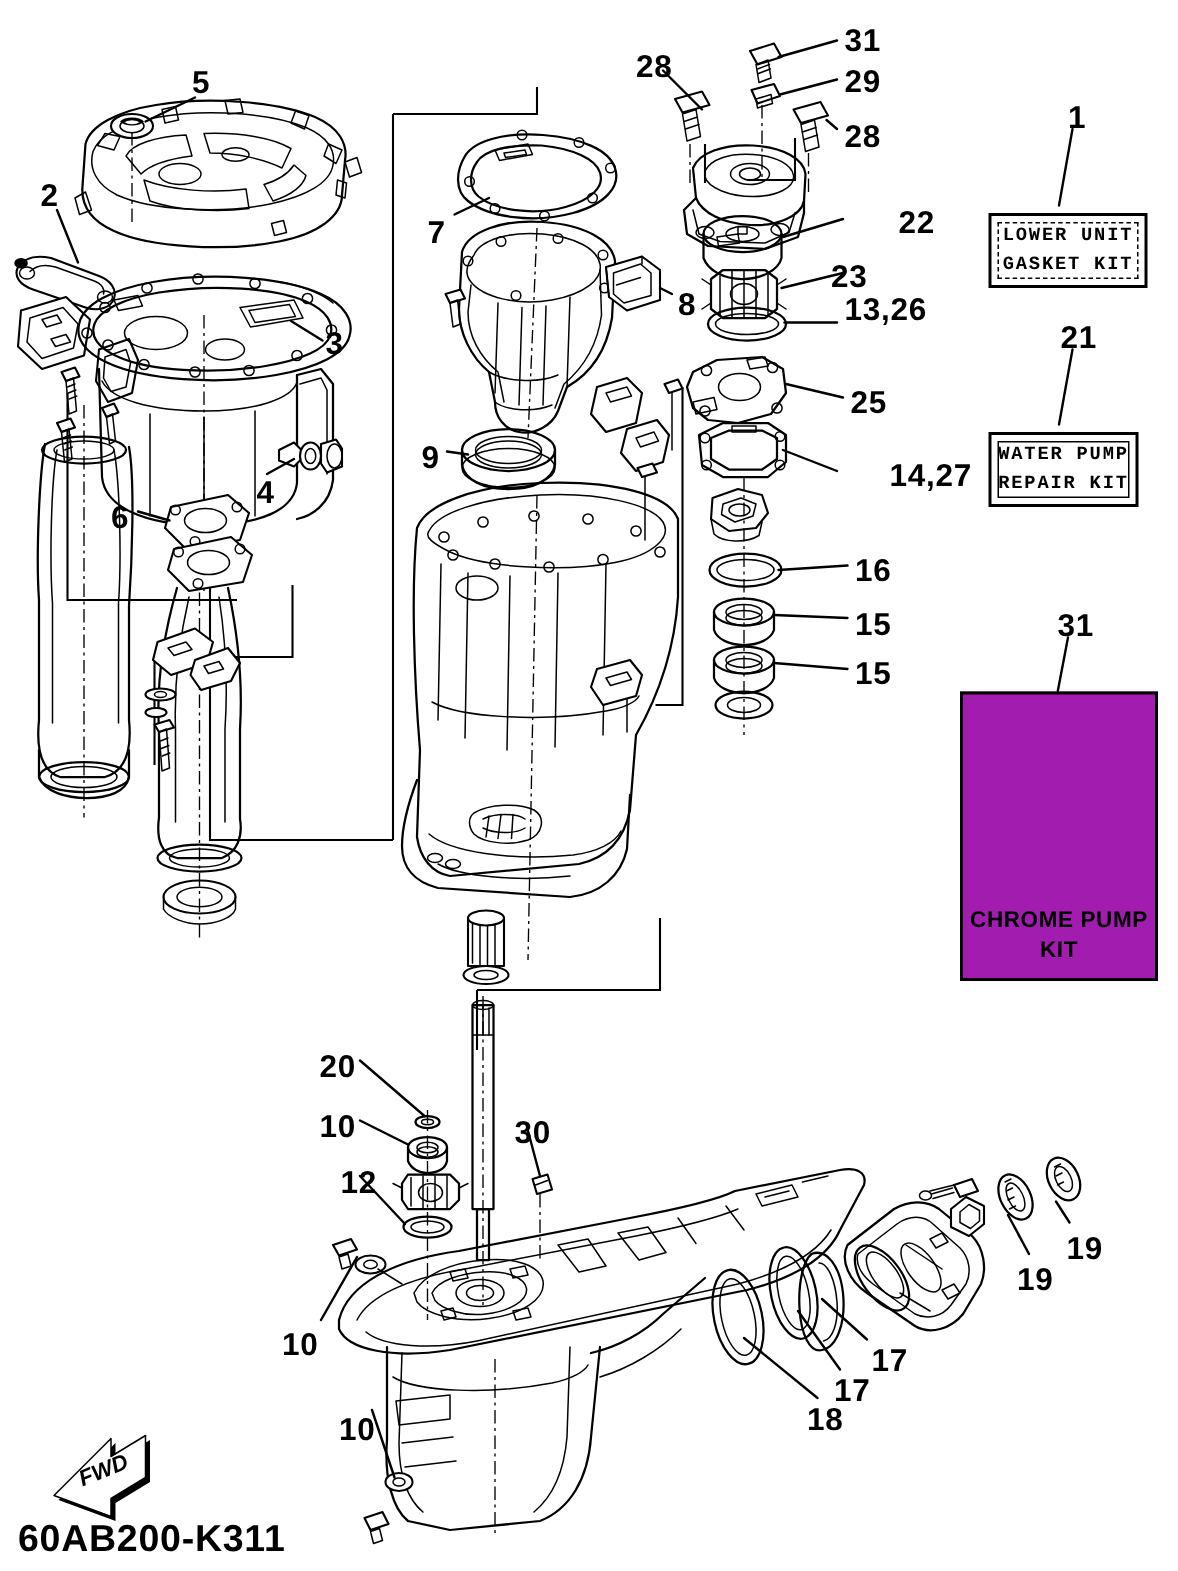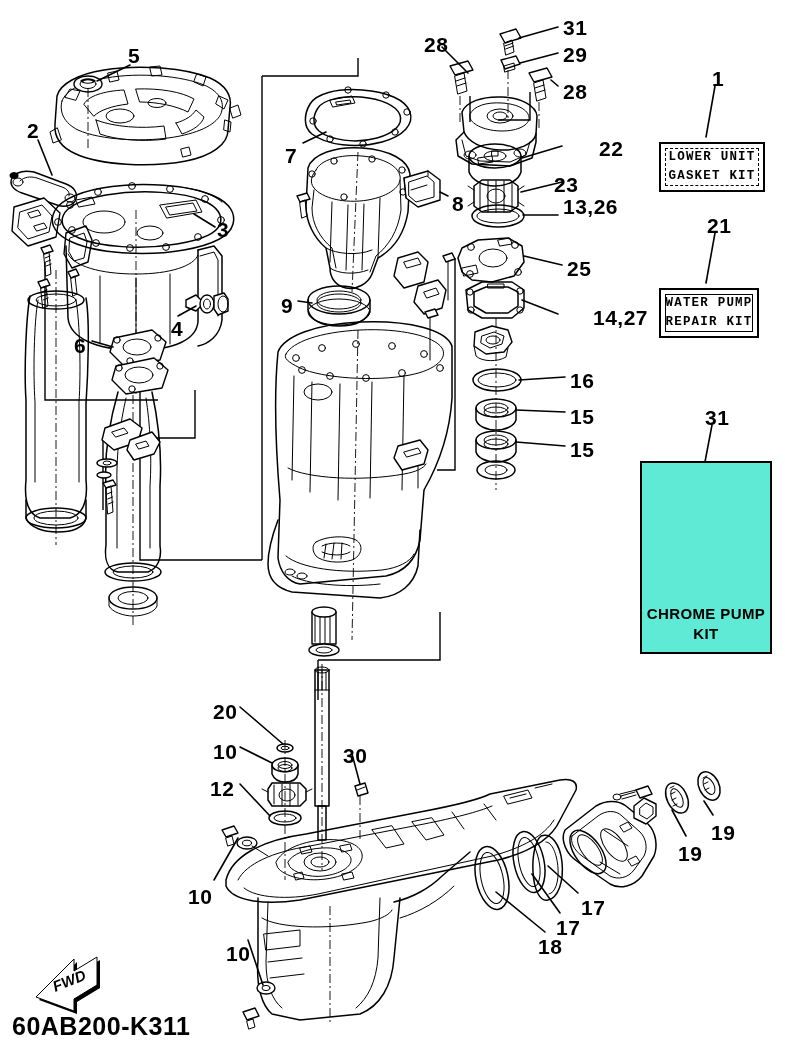--- a/index.html
+++ b/index.html
@@ -57,21 +57,21 @@
     font-weight:bold;
     letter-spacing:1.2px;
     line-height:1.55;
     white-space:nowrap;
   }
 
   
   .panel{
     position:absolute;
     box-sizing:border-box;
-    background:#5eead4;
+    background:#a21caf;
     border:2px solid #000;
   }
   .panel .caption{
     position:absolute;
     left:0;right:0;
     text-align:center;
     font-family:"Liberation Sans", sans-serif;
     font-weight:bold;
     font-size:15px;
     letter-spacing:0.4px;
@@ -760,21 +760,21 @@
   <div class="callout" style="left:554px; top:174px;">23</div>
   <div class="callout" style="left:563px; top:196px;">13,26</div>
   <div class="callout" style="left:567px; top:258px;">25</div>
   <div class="callout" style="left:593px; top:307px;">14,27</div>
   <div class="callout" style="left:570px; top:370px;">16</div>
   <div class="callout" style="left:570px; top:406px;">15</div>
   <div class="callout" style="left:570px; top:439px;">15</div>
   <div class="callout" style="left:213px; top:701px;">20</div>
   <div class="callout" style="left:213px; top:741px;">10</div>
   <div class="callout" style="left:343px; top:745px;">30</div>
-  <div class="callout" style="left:210px; top:778px;text-align:right;">12</div>
+  <div class="callout" style="left:227px; top:778px;text-align:right;">12</div>
   <div class="callout" style="left:188px; top:886px;">10</div>
   <div class="callout" style="left:226px; top:943px;">10</div>
   <div class="callout" style="left:711px; top:822px;">19</div>
   <div class="callout" style="left:678px; top:843px;">19</div>
   <div class="callout" style="left:581px; top:897px;">17</div>
   <div class="callout" style="left:556px; top:917px;">17</div>
   <div class="callout" style="left:538px; top:936px;">18</div>
 
   <div class="callout" style="left:712px; top:68px;">1</div>
   <div class="callout" style="left:707px; top:215px;">21</div>

